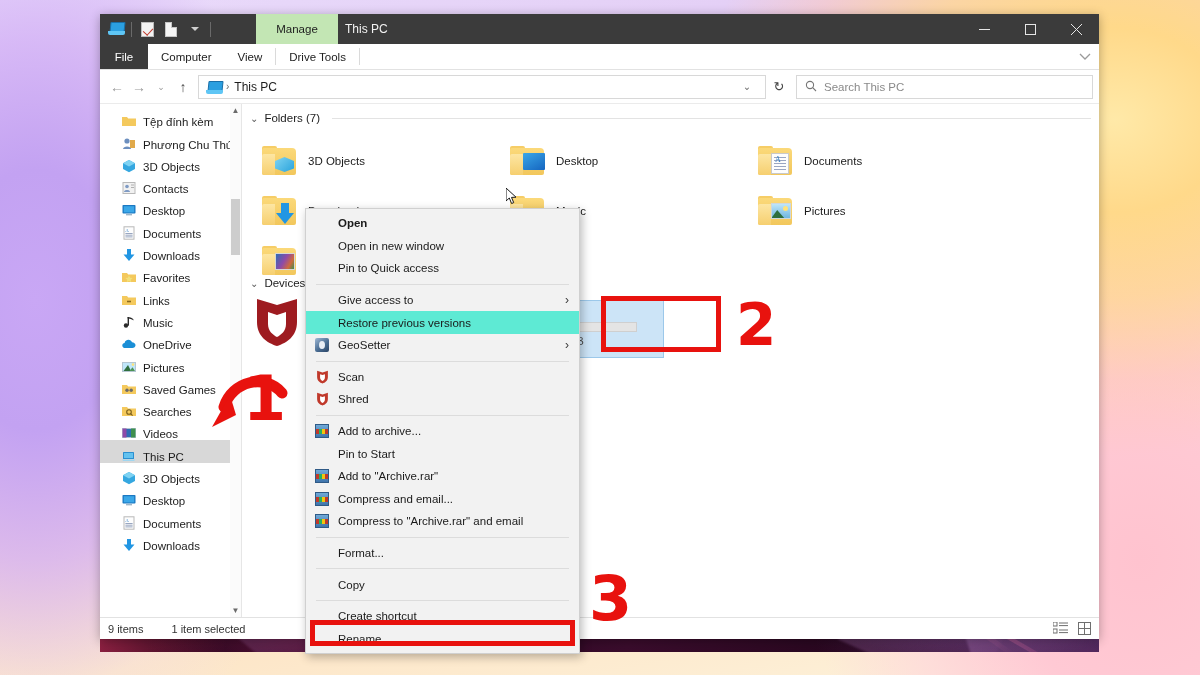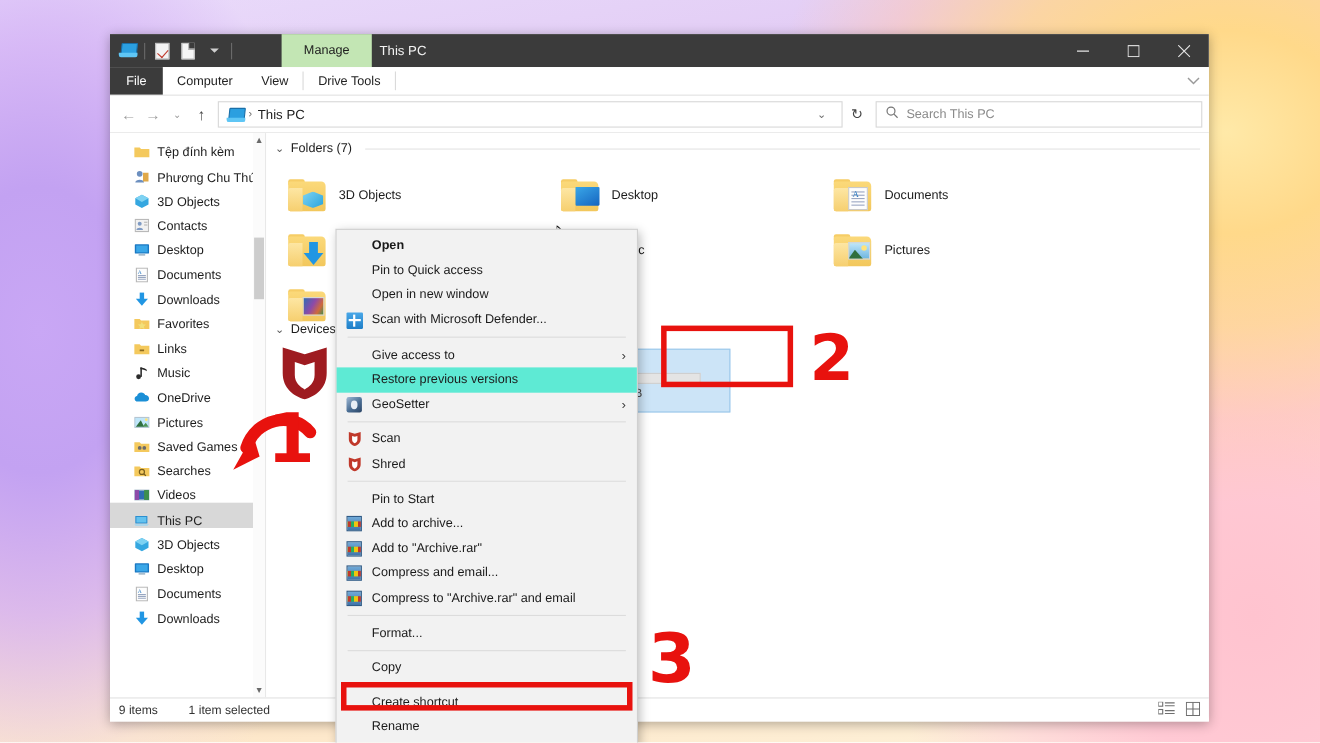--- a/index.html
+++ b/index.html
@@ -41,21 +41,20 @@
     filter: blur(1.2px);
   }
 
   
   .window {
     position: absolute; left: 100px; top: 14px;
     width: 999px; height: 625px;
     background: #ffffff;
     box-shadow: 0 2px 10px rgba(0,0,0,0.30);
     overflow: hidden;
-    margin-top: 17px;
   }
 
   
   .titlebar {
     position: relative;
     height: 30px; background: #3b3b3b;
     display: flex; align-items: center;
   }
   .qat { display: flex; align-items: center; gap: 0px; padding-left: 4px; }
   .qat-ico {
@@ -796,31 +795,25 @@
     </div>
   </div>
 
   <div class="ctxmenu" id="ctxmenu">
       <div class="mi bold">
         <span class="mi-ico"></span>
         <span class="mi-label">Open</span>
       </div>
       <div class="mi">
         <span class="mi-ico"></span>
+        <span class="mi-label">Open in new window</span>
+      </div>
+      <div class="mi">
+        <span class="mi-ico"></span>
         <span class="mi-label">Pin to Quick access</span>
-      </div>
-      <div class="mi">
-        <span class="mi-ico"></span>
-        <span class="mi-label">Open in new window</span>
-      </div>
-      <div class="mi">
-        <span class="mi-ico">
-          <div class="ms-defender"></div>
-        </span>
-        <span class="mi-label">Scan with Microsoft Defender...</span>
       </div>
       <div class="mi-sep"></div>
       <div class="mi">
         <span class="mi-ico"></span>
         <span class="mi-label">Give access to</span>
         <span class="arrow">›</span>
       </div>
       <div class="mi hover">
         <span class="mi-ico"></span>
         <span class="mi-label">Restore previous versions</span>
@@ -846,28 +839,28 @@
         <span class="mi-ico">
           <svg class="shield-sm" viewBox="0 0 46 52">
             <path d="M3,3 L23,9 L43,3 L43,26 C43,40 33,47 23,50 C13,47 3,40 3,26 Z" fill="#c0392b"></path>
             <path d="M14,16 L23,19 L32,16 L32,28 C32,35 27,39 23,41 C19,39 14,35 14,28 Z" fill="#ffffff"></path>
           </svg>
         </span>
         <span class="mi-label">Shred</span>
       </div>
       <div class="mi-sep"></div>
       <div class="mi">
+        <span class="mi-ico">
+          <div class="rar-ico"></div>
+        </span>
+        <span class="mi-label">Add to archive...</span>
+      </div>
+      <div class="mi">
         <span class="mi-ico"></span>
         <span class="mi-label">Pin to Start</span>
-      </div>
-      <div class="mi">
-        <span class="mi-ico">
-          <div class="rar-ico"></div>
-        </span>
-        <span class="mi-label">Add to archive...</span>
       </div>
       <div class="mi">
         <span class="mi-ico">
           <div class="rar-ico"></div>
         </span>
         <span class="mi-label">Add to "Archive.rar"</span>
       </div>
       <div class="mi">
         <span class="mi-ico">
           <div class="rar-ico"></div>

